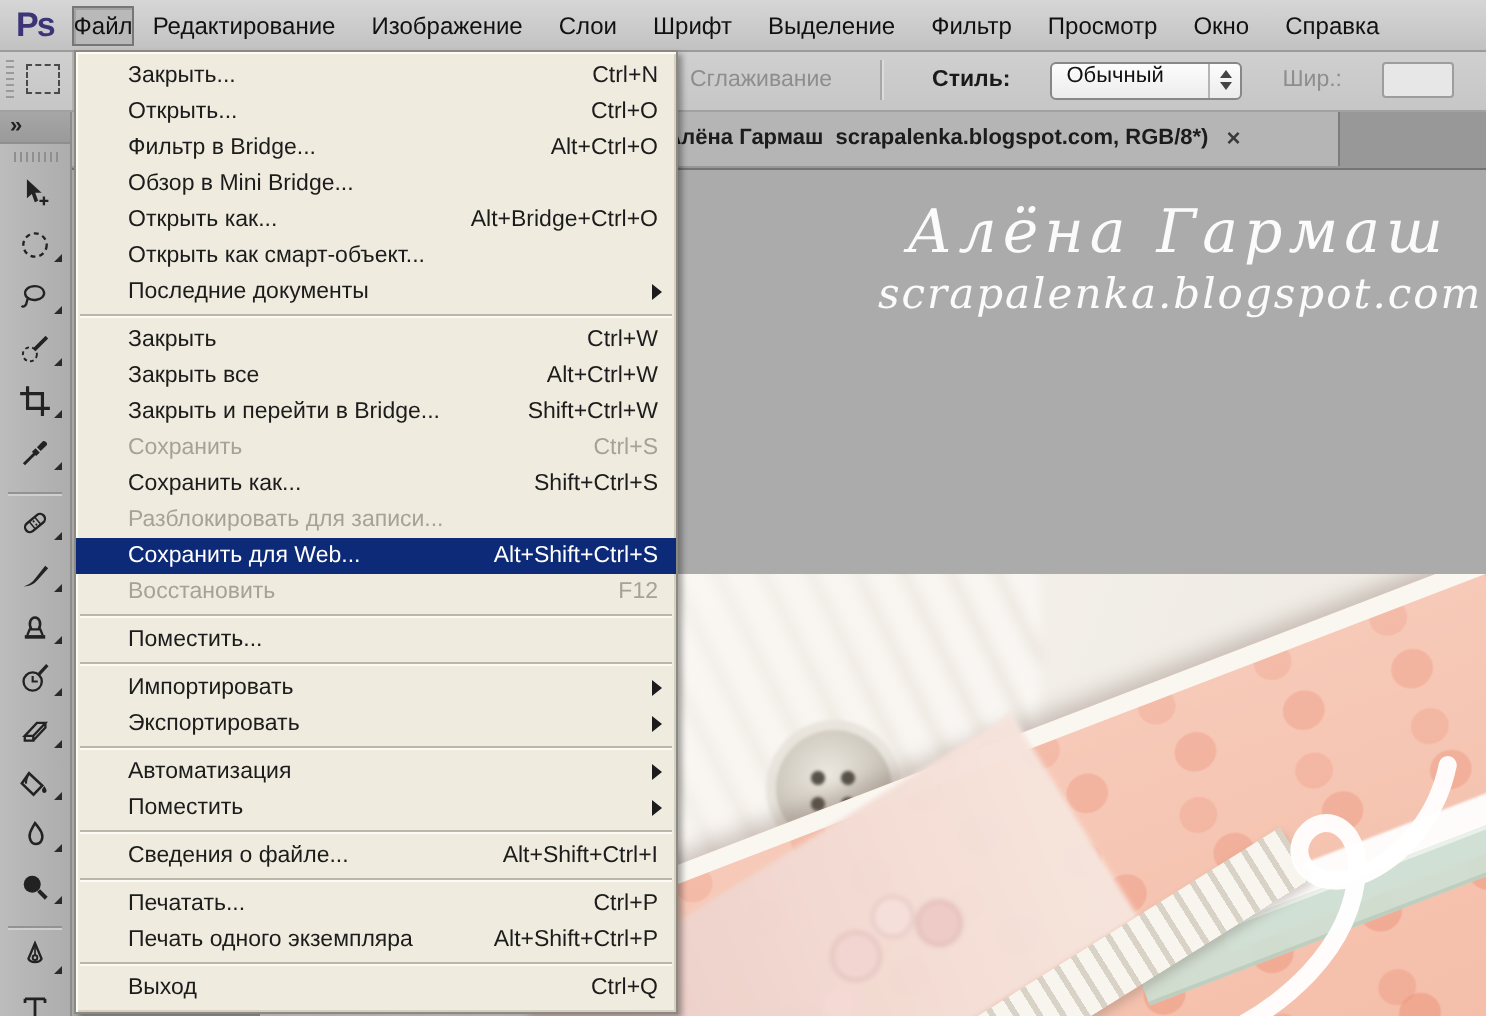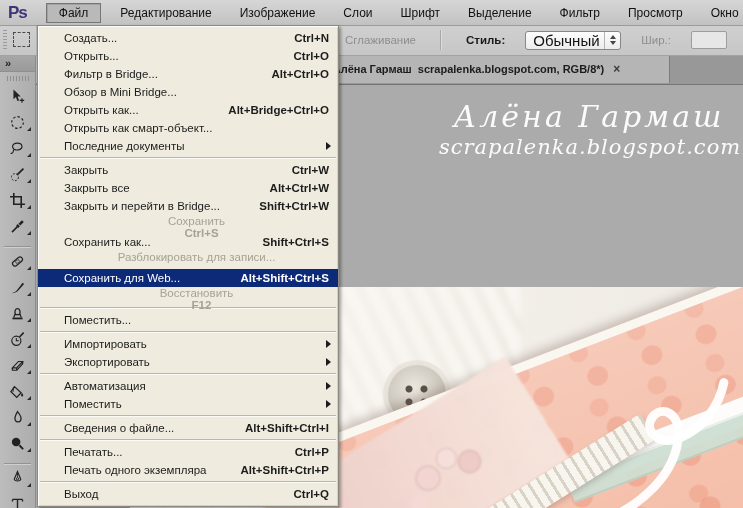--- a/index.html
+++ b/index.html
@@ -4,39 +4,39 @@
 <style>
   html,body{margin:0;padding:0;}
   body{
     width:743px;height:508px;position:relative;overflow:hidden;
     font-family:"Liberation Sans",sans-serif;background:#ababab;
     -webkit-font-smoothing:none;
   }
   
   .menubar{position:absolute;top:0;left:0;width:743px;height:25px;z-index:40;
     background:linear-gradient(#d6d6d6,#c2c2c2);border-bottom:1px solid #9b9b9b;
-    display:flex;align-items:center;font-size:12px;color:#111;gap:10px;}
+    display:flex;align-items:center;font-size:12px;color:#111;}
   .ps-logo{font-weight:bold;font-size:17px;color:#3b3577;margin:0 9px 0 8px;letter-spacing:-1px;}
   .mb-item{padding:3px 9px;cursor:default;white-space:nowrap;}
-  .mb-item.active{background:#b9b9b9;border:1px solid #767676;padding:2px 12px;
+  .mb-item.active{background:#b9b9b9;border:1px solid #767676;padding:2px 0;
     box-shadow:inset 1px 1px 0 rgba(0,0,0,.12);}
   
   .optbar{position:absolute;top:25px;left:0;width:743px;height:30px;z-index:10;
     background:linear-gradient(#d0d0d0,#c6c6c6);border-bottom:1px solid #a2a2a2;}
   .preset-frag{position:absolute;left:0;top:0;width:36px;height:30px;border-right:1px solid #b5b5b5;}
   .preset-grip{position:absolute;left:3px;top:5px;width:4px;height:20px;
     background:repeating-linear-gradient(#9a9a9a 0 1px,transparent 1px 3px);}
   .preset-icon{position:absolute;left:13px;top:7px;width:15px;height:13px;border:1px dashed #4a4a4a;}
   .opt-right{position:absolute;left:345px;top:0;height:30px;display:flex;align-items:center;gap:20px;white-space:nowrap;}
   .opt-dim{color:#8e8e8e;font-size:11.5px;}
   .opt-label{color:#1a1a1a;font-size:11.5px;font-weight:bold;}
   .vsep{width:1px;height:20px;background:#a8a8a8;border-right:1px solid #dcdcdc;margin:0 4px;}
   .dropdown{width:96px;height:19px;background:linear-gradient(#fdfdfd,#ececec);
-    border:1px solid #878787;border-radius:3px;display:flex;align-items:flex-end;
-    font-size:15px;color:#111;padding-left:7px;box-sizing:border-box;position:relative;}
+    border:1px solid #878787;border-radius:3px;display:flex;align-items:flex-start;
+    font-size:11px;color:#111;padding-left:7px;box-sizing:border-box;position:relative;}
   .spin{position:absolute;right:0;top:0;width:15px;height:100%;border-left:1px solid #b5b5b5;
     display:flex;flex-direction:column;align-items:center;justify-content:center;gap:2px;}
   .spin i{width:0;height:0;border-left:3.5px solid transparent;border-right:3.5px solid transparent;}
   .spin .up{border-bottom:4px solid #444;}
   .spin .dn{border-top:4px solid #444;}
   .opt-field{width:34px;height:16px;background:#e7e7e7;border:1px solid #9d9d9d;border-radius:2px;}
   .swap-icon{display:flex;align-items:center;}
   
   .tabbar{position:absolute;top:55px;left:36px;width:707px;height:29px;z-index:5;
     background:#989898;border-bottom:1px solid #747474;}
@@ -300,28 +300,28 @@
           <path d="M5 135c45-8 85-32 95-70 5-20-10-32-22-22-12 11 0 30 22 26 24-4 45-22 55-45" fill="none" stroke="#fff" stroke-width="9" stroke-linecap="round" opacity=".95"></path>
         </svg>
     </div>
   </div>
 </div>
 
 <div style="position:absolute;left:37px;top:25px;width:300px;z-index:50;background:#efecdf;border:1px solid #8c8a80;box-shadow:inset 1px 1px 0 #fdfcf6,inset -1px -1px 0 #d4d0c2,2px 2px 3px rgba(0,0,0,.35);padding:3px 0;font-size:11.5px;color:#1c1c1c;">
   <style>
     .mrow{height:18px;display:flex;align-items:center;padding:0 9px 0 26px;position:relative;}
     .mlabel{flex:1;white-space:nowrap;}
-    .mshort{margin-left:10px;white-space:nowrap;font-weight:bold;}
+    .mshort{margin-left:10px;white-space:nowrap;}
     .mrow.sub::after{content:"";position:absolute;right:7px;top:50%;margin-top:-4px;width:0;height:0;border-left:5px solid #1c1c1c;border-top:4px solid transparent;border-bottom:4px solid transparent;}
     .mrow.hl{background:#0c2a78;color:#fff;}
-    .mrow.dis{color:#a6a296;flex-direction:column;}
+    .mrow.dis{color:#a6a296;}
     .mdiv{height:1px;background:#bab6a8;margin:2px 2px 3px 2px;box-shadow:0 1px 0 #fbfaf4;}
   </style>
   <div class="mrow">
-      <span class="mlabel">Создать...</span>
+      <span class="mlabel">Закрыть...</span>
       <span class="mshort">Ctrl+N</span>
     </div>
   <div class="mrow">
       <span class="mlabel">Открыть...</span>
       <span class="mshort">Ctrl+O</span>
     </div>
   <div class="mrow">
       <span class="mlabel">Фильтр в Bridge...</span>
       <span class="mshort">Alt+Ctrl+O</span>
     </div>

